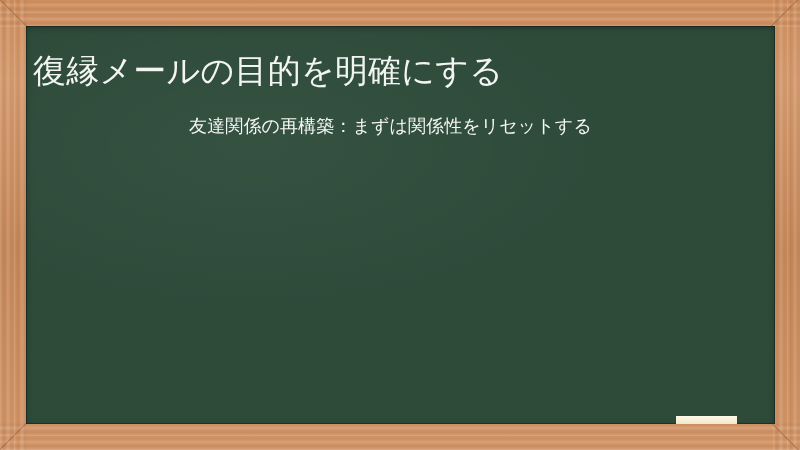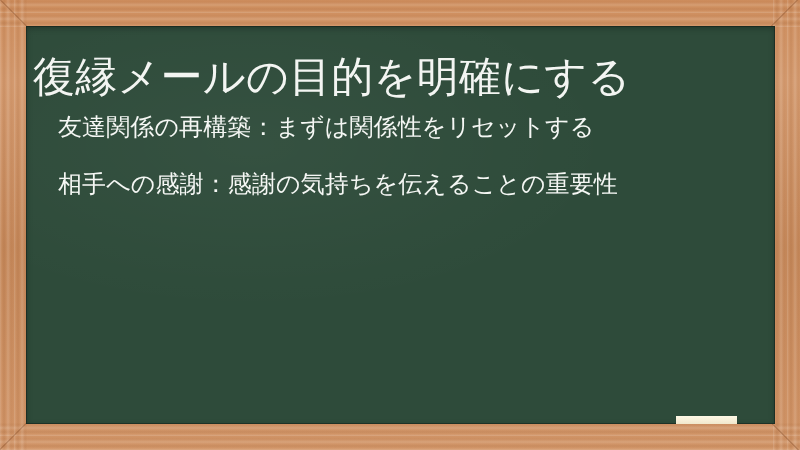--- a/index.html
+++ b/index.html
@@ -116,45 +116,45 @@
     right: 0;
     bottom: 0;
   }
 
   .slide-title {
     position: absolute;
     left: 7px;
     top: 2px;
     width: 720px;
     color: #f3f5f2;
-    font-size: 42px;
+    font-size: 33px;
     line-height: 42px;
     font-weight: 400;
     letter-spacing: 0.2px;
     white-space: nowrap;
   }
 
   .bullet-list {
     position: absolute;
     left: 32px;
     top: 79px;
     width: 665px;
     margin: 0;
     padding: 0;
     list-style: none;
   }
 
   .bullet-item {
     color: #f5f7f4;
-    font-size: 24px;
+    font-size: 18px;
     line-height: 43px;
     font-weight: 400;
     letter-spacing: 0.1px;
     margin: 0 0 14px 0;
-    text-align: left;
+    text-align: center;
   }
   .bullet-item:last-child { margin-bottom: 0; }
 
   
   .eraser {
     position: absolute;
     left: 650px;
     top: 390px;
     width: 61px;
     height: 12px;
@@ -178,21 +178,20 @@
     <div class="miter br"></div>
   </div>
 
   <div class="board">
     <div class="board-content">
 
       <h1 class="slide-title">復縁メールの目的を明確にする</h1>
 
       <ul class="bullet-list">
         <li class="bullet-item">友達関係の再構築：まずは関係性をリセットする</li>
-        <li class="bullet-item">相手への感謝：感謝の気持ちを伝えることの重要性</li>
       </ul>
 
       <div class="eraser"></div>
 
     </div>
   </div>
 
 </div>
 
 </body></html>

